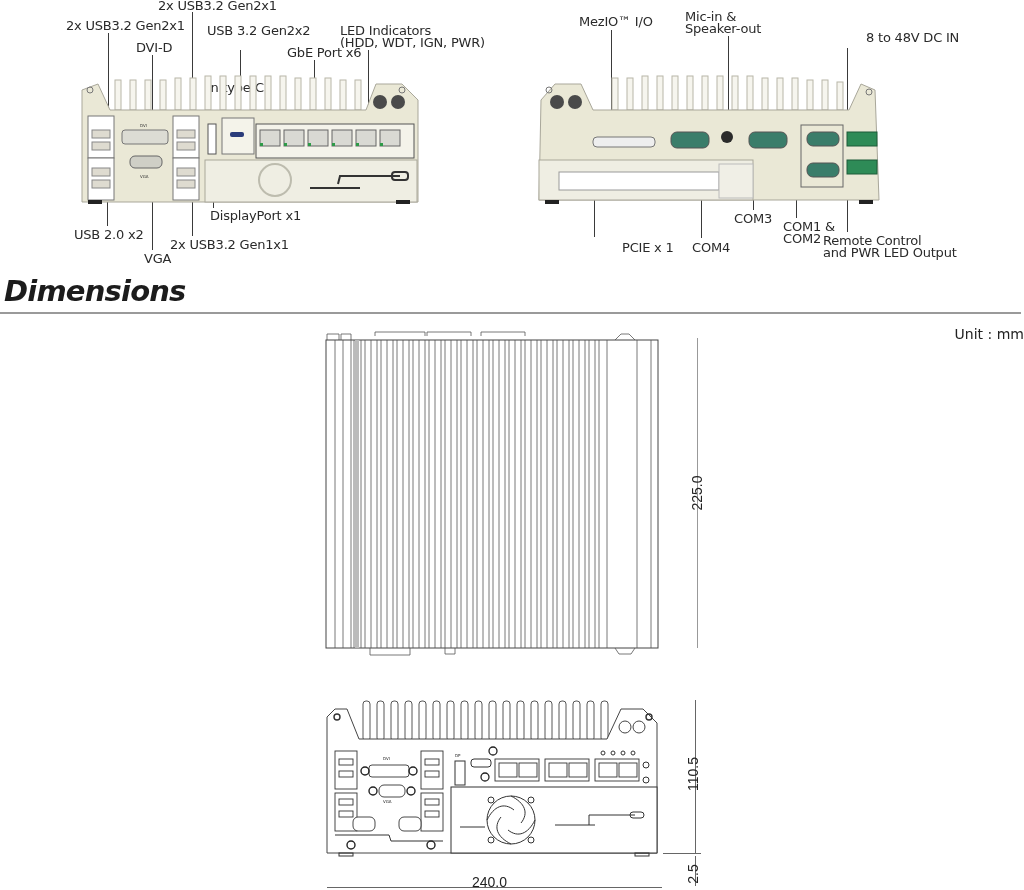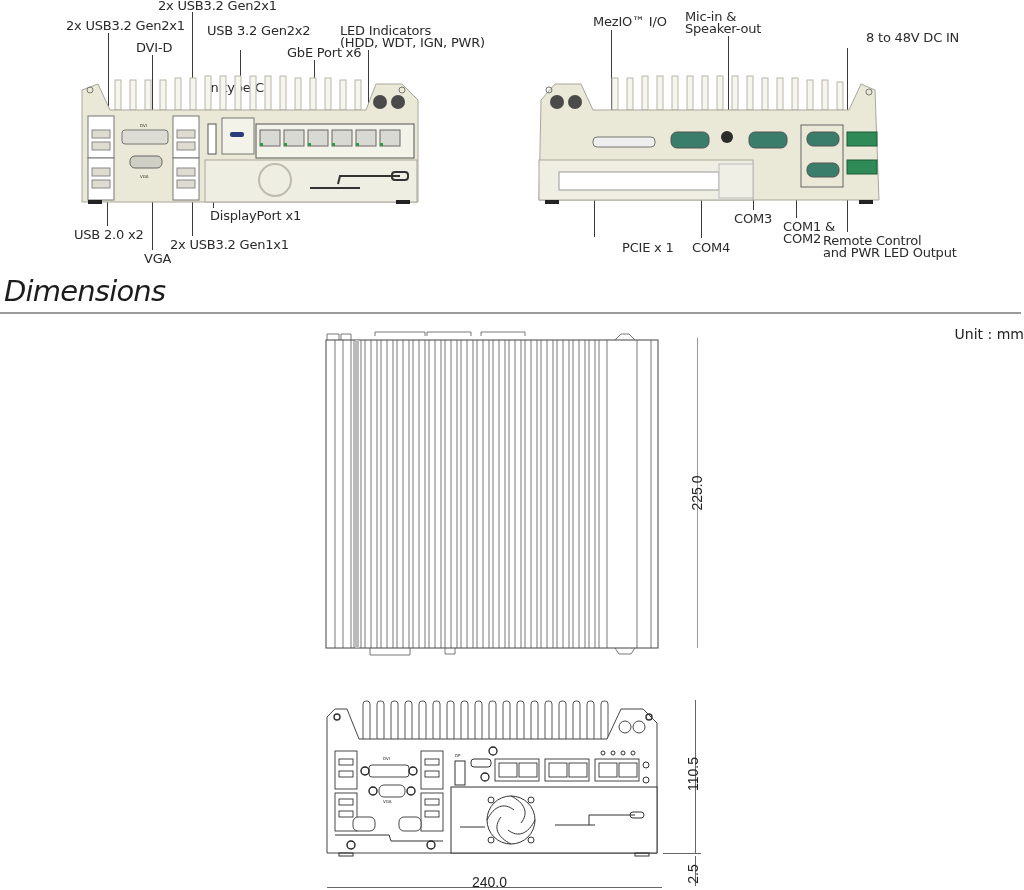--- a/index.html
+++ b/index.html
@@ -14,21 +14,21 @@
     line-height: 12px;
     color: #2a2a2a;
     white-space: nowrap;
     letter-spacing: -0.2px;
   }
   .leader { position: absolute; background: #3a3a3a; width: 1px; }
 
   .section-title {
     position: absolute; left: 4px; top: 274px;
     font-family: "DejaVu Sans", sans-serif;
-    font-weight: normal; font-style: italic;
+    font-weight: bold; font-style: italic;
     font-size: 29px; letter-spacing: -0.8px; color: #1c1c1c;
   }
   .section-rule {
     position: absolute; left: 0; top: 312px; width: 1021px; height: 2px;
     background: #9a9a9a;
   }
   .unit-label {
     position: absolute; right: 0; top: 326px;
     font-family: "DejaVu Sans", sans-serif; font-size: 14px; color: #222;
   }
@@ -148,21 +148,21 @@
           <rect x="300" y="73" width="3" height="3"></rect>
       </g>
     </g>
 
     <rect x="8" y="130" width="14" height="4" fill="#222"></rect>
       <rect x="316" y="130" width="14" height="4" fill="#222"></rect>
   </svg>
 </div>
 
 <div>
-  <div class="callout" style="left:579px;top:16px;margin-left:14px;">MezIO™ I/O</div>
+  <div class="callout" style="left:579px;top:16px;">MezIO™ I/O</div>
   <div class="callout" style="left:685px;top:11px;">Mic-in &amp;</div>
   <div class="callout" style="left:685px;top:23px;">Speaker-out</div>
   <div class="callout" style="left:866px;top:32px;">8 to 48V  DC IN</div>
   <div class="callout" style="left:579px;top:242px;padding-left:43px;">PCIE x 1</div>
   <div class="callout" style="left:692px;top:242px;">COM4</div>
   <div class="callout" style="left:734px;top:213px;">COM3</div>
   <div class="callout" style="left:783px;top:221px;">COM1  &amp;</div>
   <div class="callout" style="left:783px;top:233px;">COM2</div>
   <div class="callout" style="left:823px;top:235px;">Remote Control</div>
   <div class="callout" style="left:823px;top:247px;">and PWR LED Output</div>

